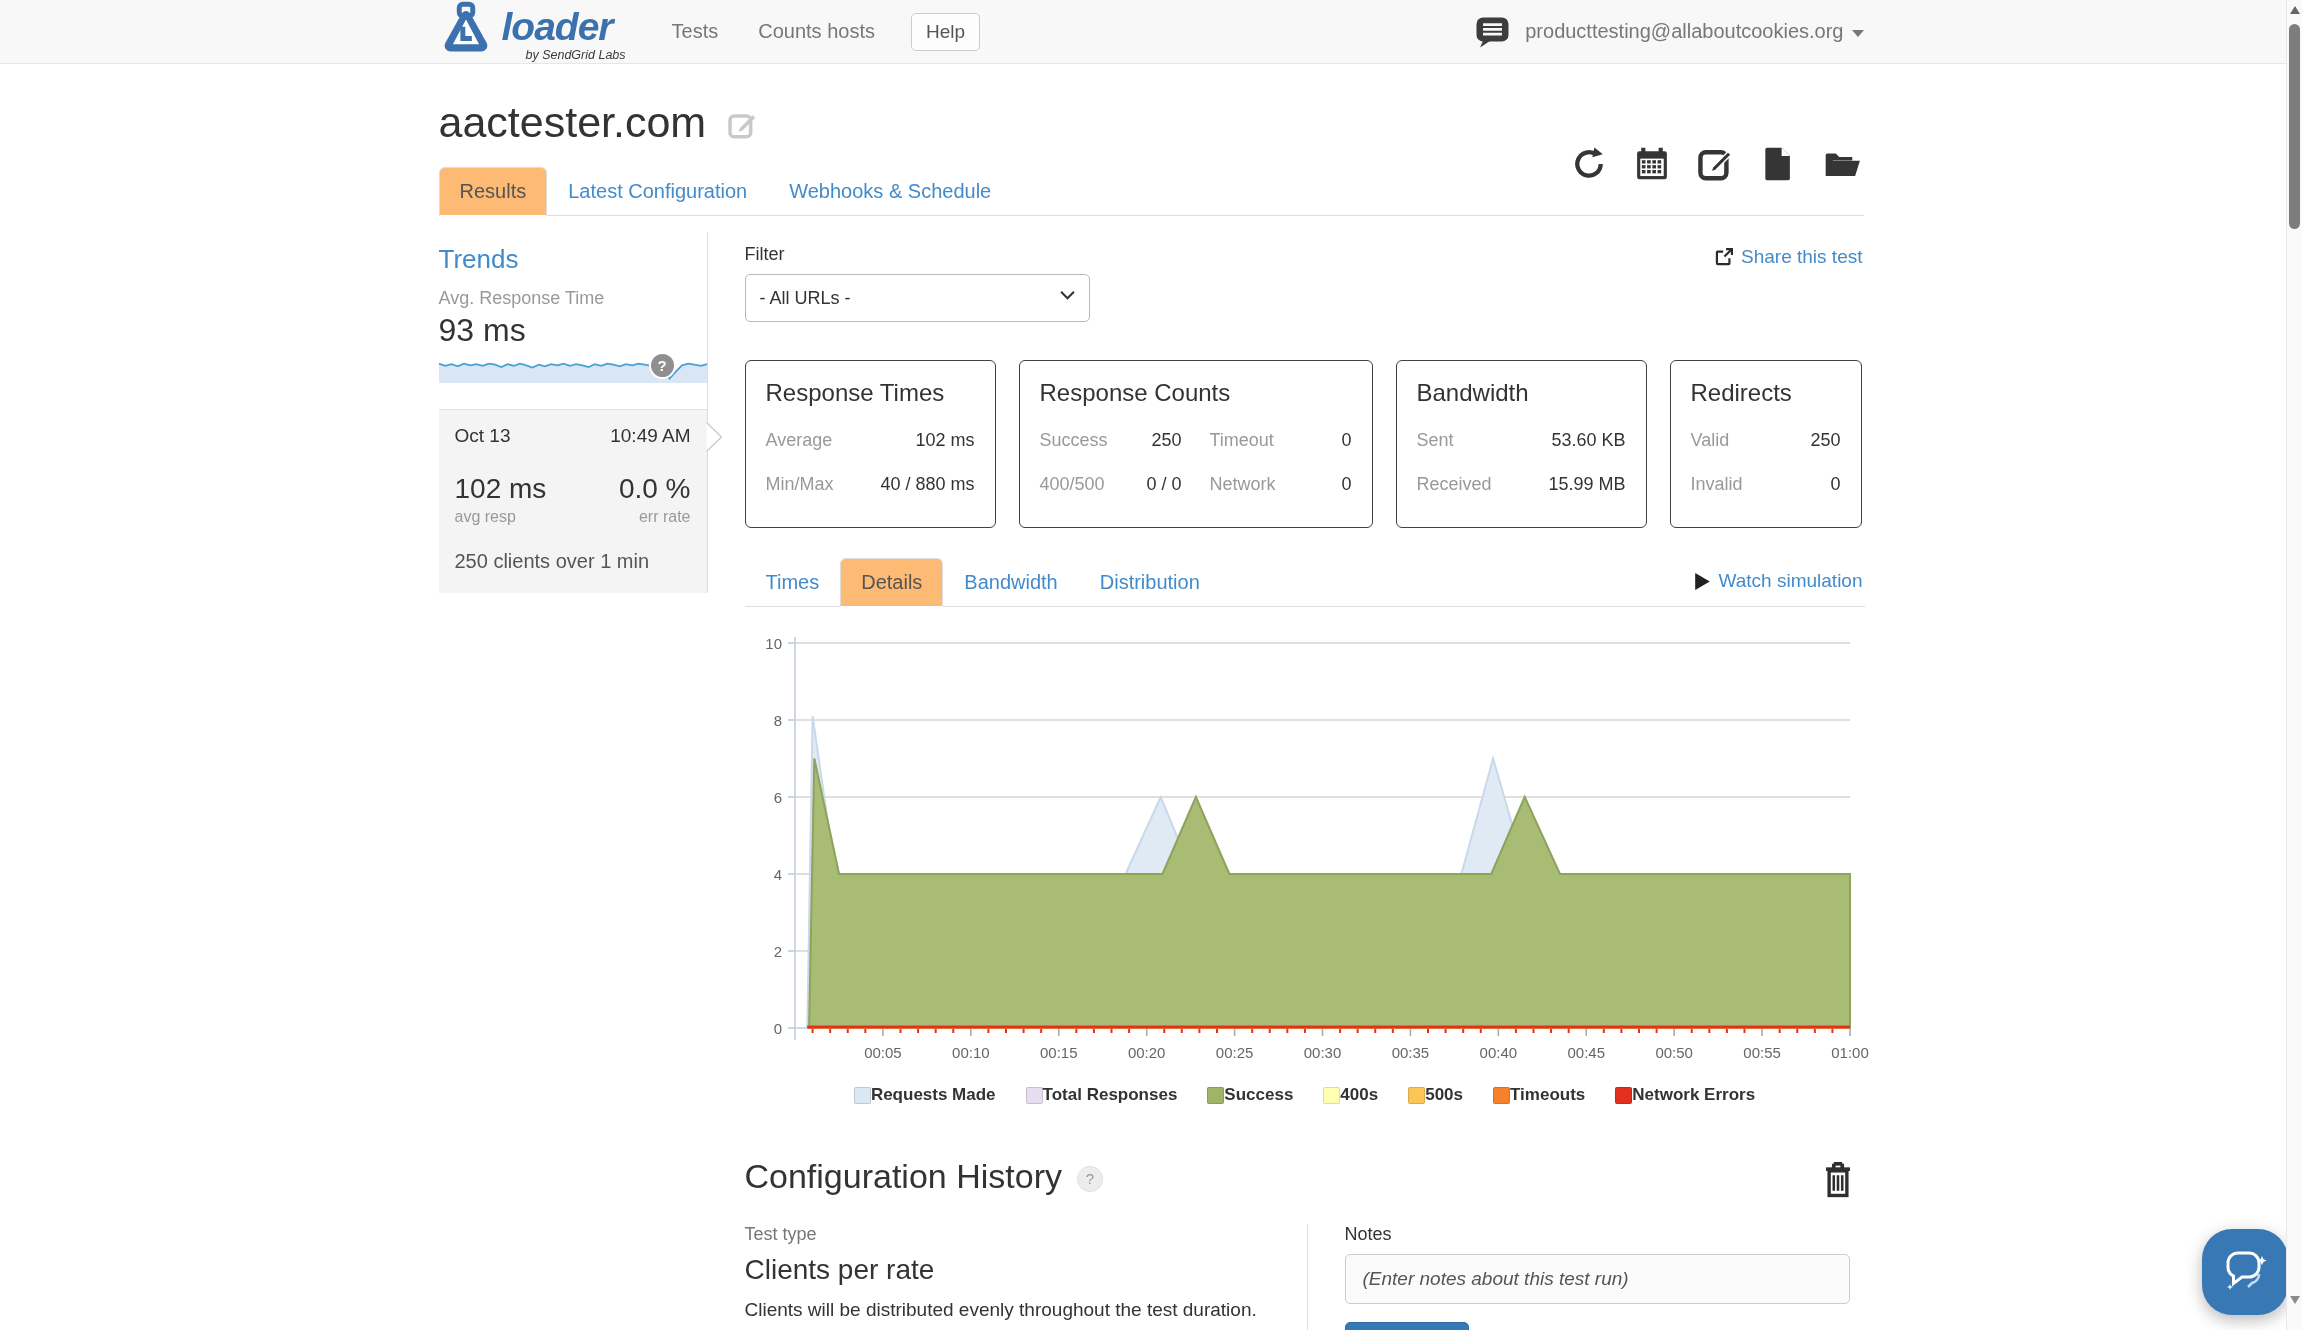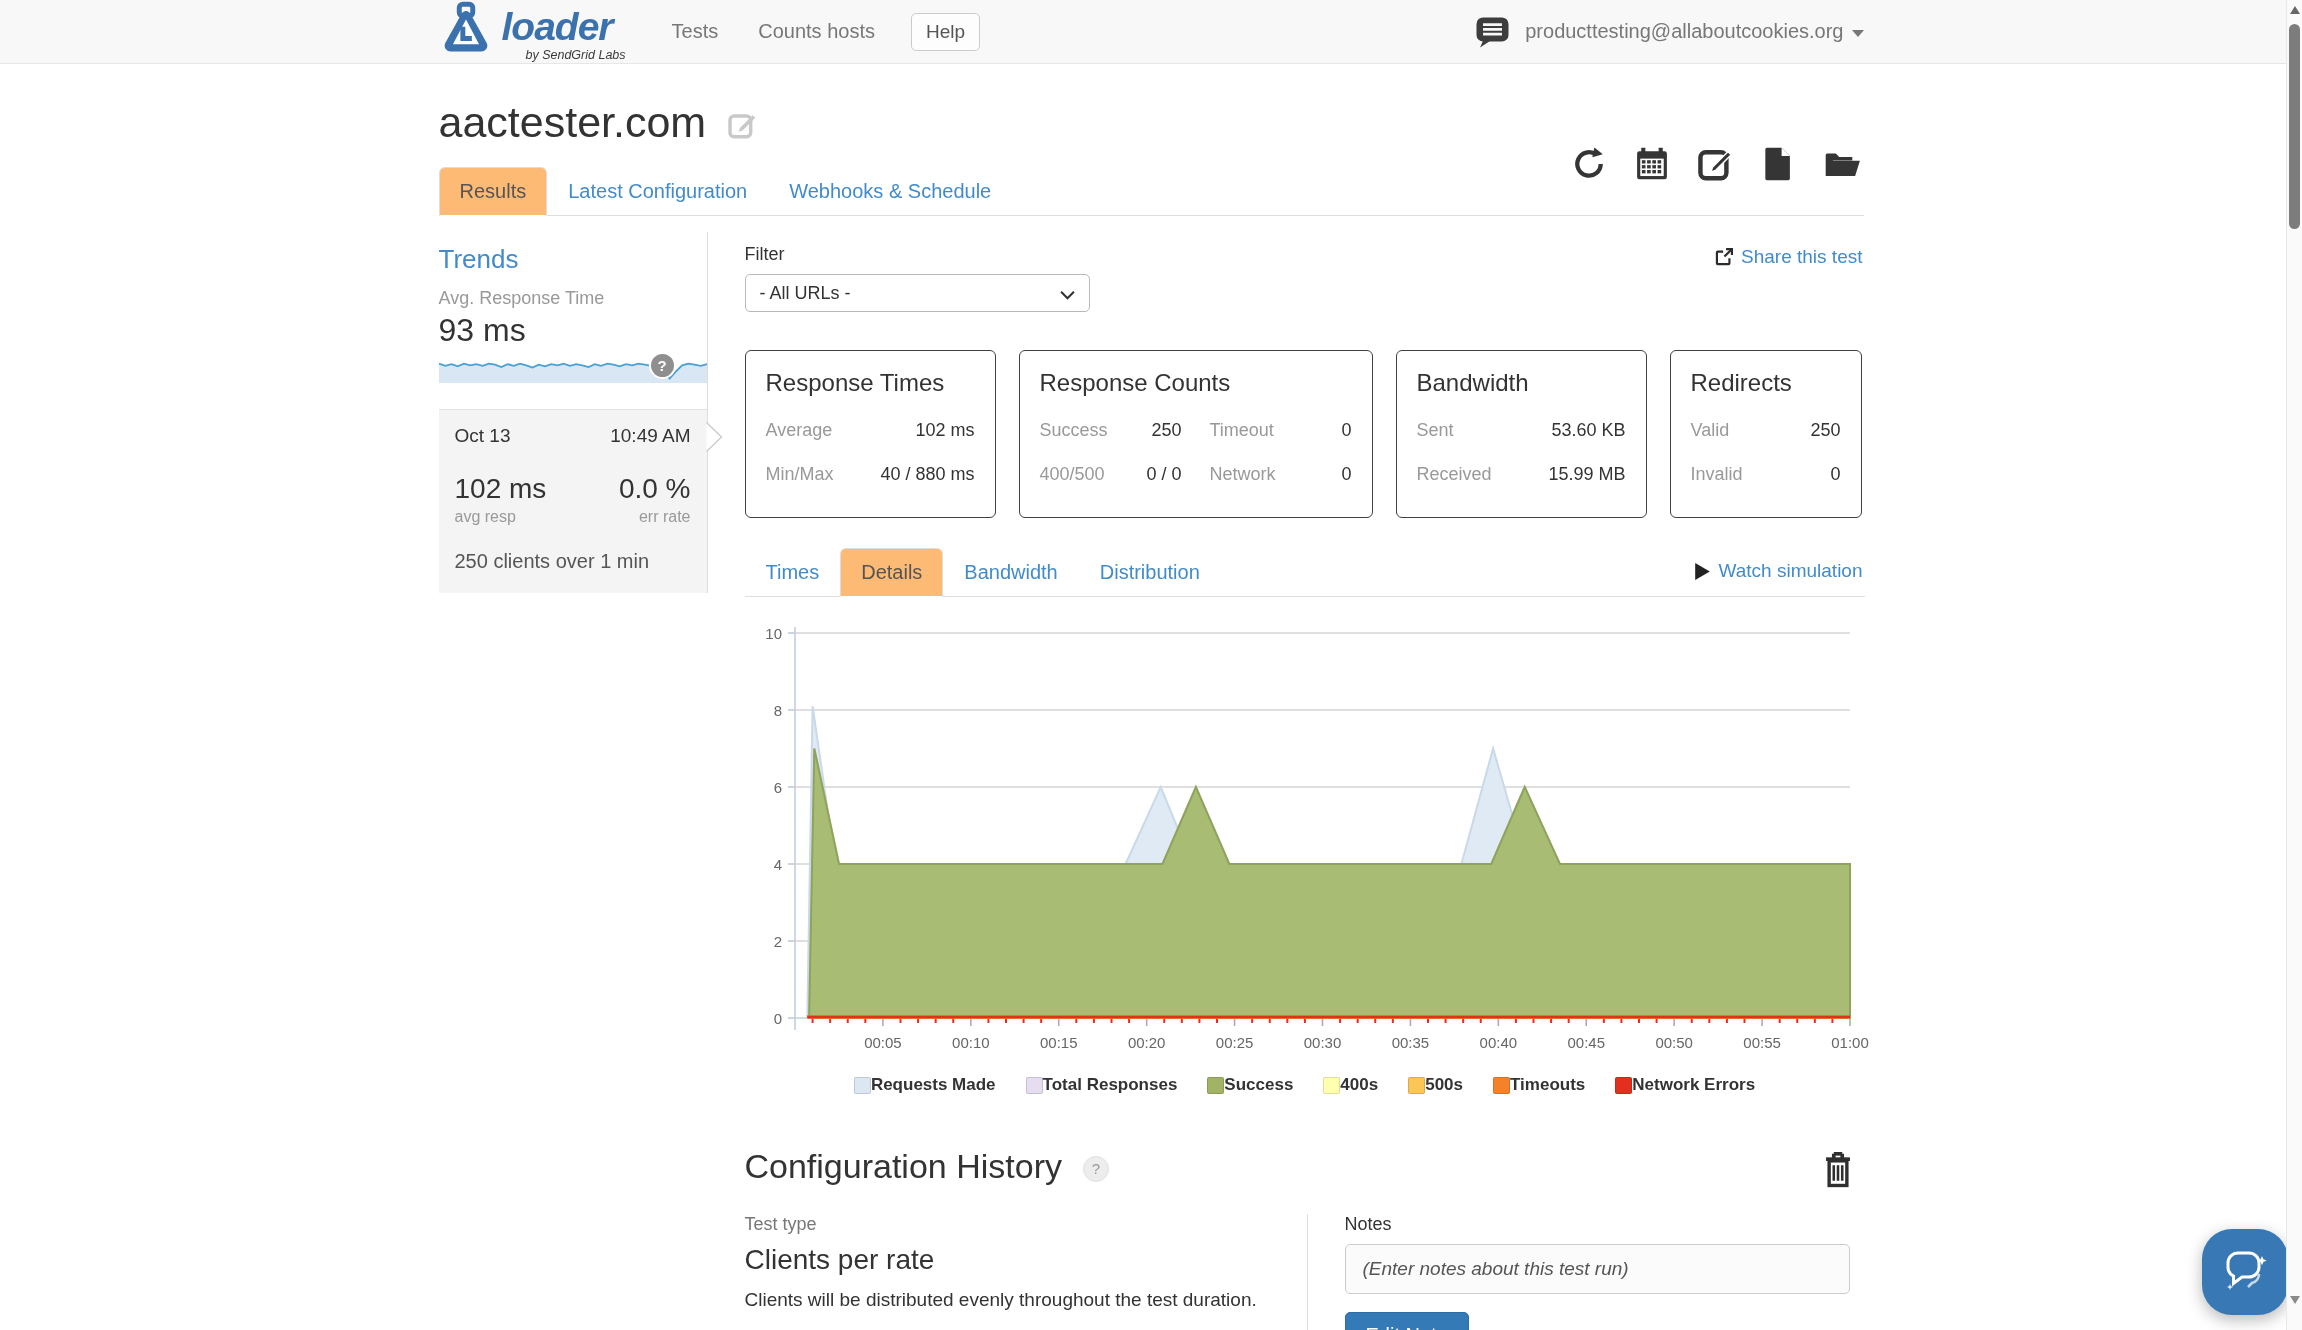--- a/index.html
+++ b/index.html
@@ -53,21 +53,21 @@
   .run-date-row { display:flex; justify-content:space-between; font-size:19px; color:#333; }
   .run-stats { display:flex; justify-content:space-between; margin-top:26px; }
   .run-stat .num { font-size:28px; color:#333; }
   .run-stat .lbl { font-size:16px; color:#999; margin-top:3px; }
   .run-stat.right { text-align:right; }
   .run-clients { margin-top:24px; font-size:20px; color:#555; }
 
   main { flex:1; padding-left:37px; position:relative; }
   .filter-row { position:relative; margin-top:12px; }
   .filter-label { font-size:18px; color:#333; }
-  .select-wrap { position:relative; margin-top:9px; width:345px; height:38px; border:1px solid #b9b9b9; border-radius:5px; background:#fff; }
+  .select-wrap { position:relative; margin-top:9px; width:345px; height:48px; border:1px solid #b9b9b9; border-radius:5px; background:#fff; }
   .select-wrap select { appearance:none; -webkit-appearance:none; width:100%; height:100%; border:none; background:transparent; font-size:18px; color:#333; padding:0 14px; font-family:inherit; cursor:pointer; }
   .select-chevron { position:absolute; right:13px; top:15px; pointer-events:none; }
   .share-link { position:absolute; right:2px; top:2px; display:flex; align-items:center; gap:7px; color:#428bca; font-size:19px; cursor:pointer; }
   .share-glyph { color:#2b2b2b; }
 
   .cards { display:flex; gap:23px; margin-top:38px; }
   .card { border:1px solid #404040; border-radius:6px; padding:18px 20px; height:168px; }
   .card:nth-child(1){ width:251px; } .card:nth-child(2){ width:354px; }
   .card:nth-child(3){ width:251px; } .card:nth-child(4){ width:192px; }
   .card h3 { margin:0; font-size:24px; font-weight:400; color:#333; }
@@ -76,21 +76,21 @@
   .pair .lbl { color:#999; } .pair .val { color:#333; }
 
   .chart-tabs-row { margin-top:30px; border-bottom:1px solid #ddd; display:flex; position:relative; }
   .watch-sim { position:absolute; right:2px; top:12px; display:flex; align-items:center; gap:9px; font-size:19px; color:#428bca; cursor:pointer; }
   .chart-wrap { margin-top:16px; }
   .legend { display:flex; justify-content:center; align-items:center; gap:30px; margin-top:14px; }
   .legend-item { display:flex; align-items:center; gap:0; font-size:17px; font-weight:bold; color:#333; cursor:pointer; }
   .swatch { width:17px; height:17px; border-radius:2px; border:1px solid rgba(0,0,0,0.13); }
 
   .config { margin-top:52px; position:relative; }
-  .config-head { display:flex; align-items:center; gap:21px; }
+  .config-head { display:flex; align-items:center; gap:15px; }
   .config-title { font-size:34px; font-weight:400; color:#333; margin:0; }
   .help-badge { width:26px; height:26px; border-radius:50%; background:#ededed; border:1px solid #e0e0e0; color:#999;
     font-size:15px; display:flex; align-items:center; justify-content:center; cursor:pointer; margin-top:4px; }
   .trash-btn { position:absolute; right:10px; top:4px; color:#2f2f2f; cursor:pointer; }
   .config-cols { display:flex; margin-top:28px; }
   .config-left { width:563px; border-right:1px solid #ddd; padding-right:45px; }
   .config-right { padding-left:37px; flex:1; }
   .test-type-label { font-size:18px; color:#777; }
   .test-type { font-size:28px; color:#333; margin-top:9px; }
   .test-desc { font-size:19px; color:#333; margin-top:13px; }

